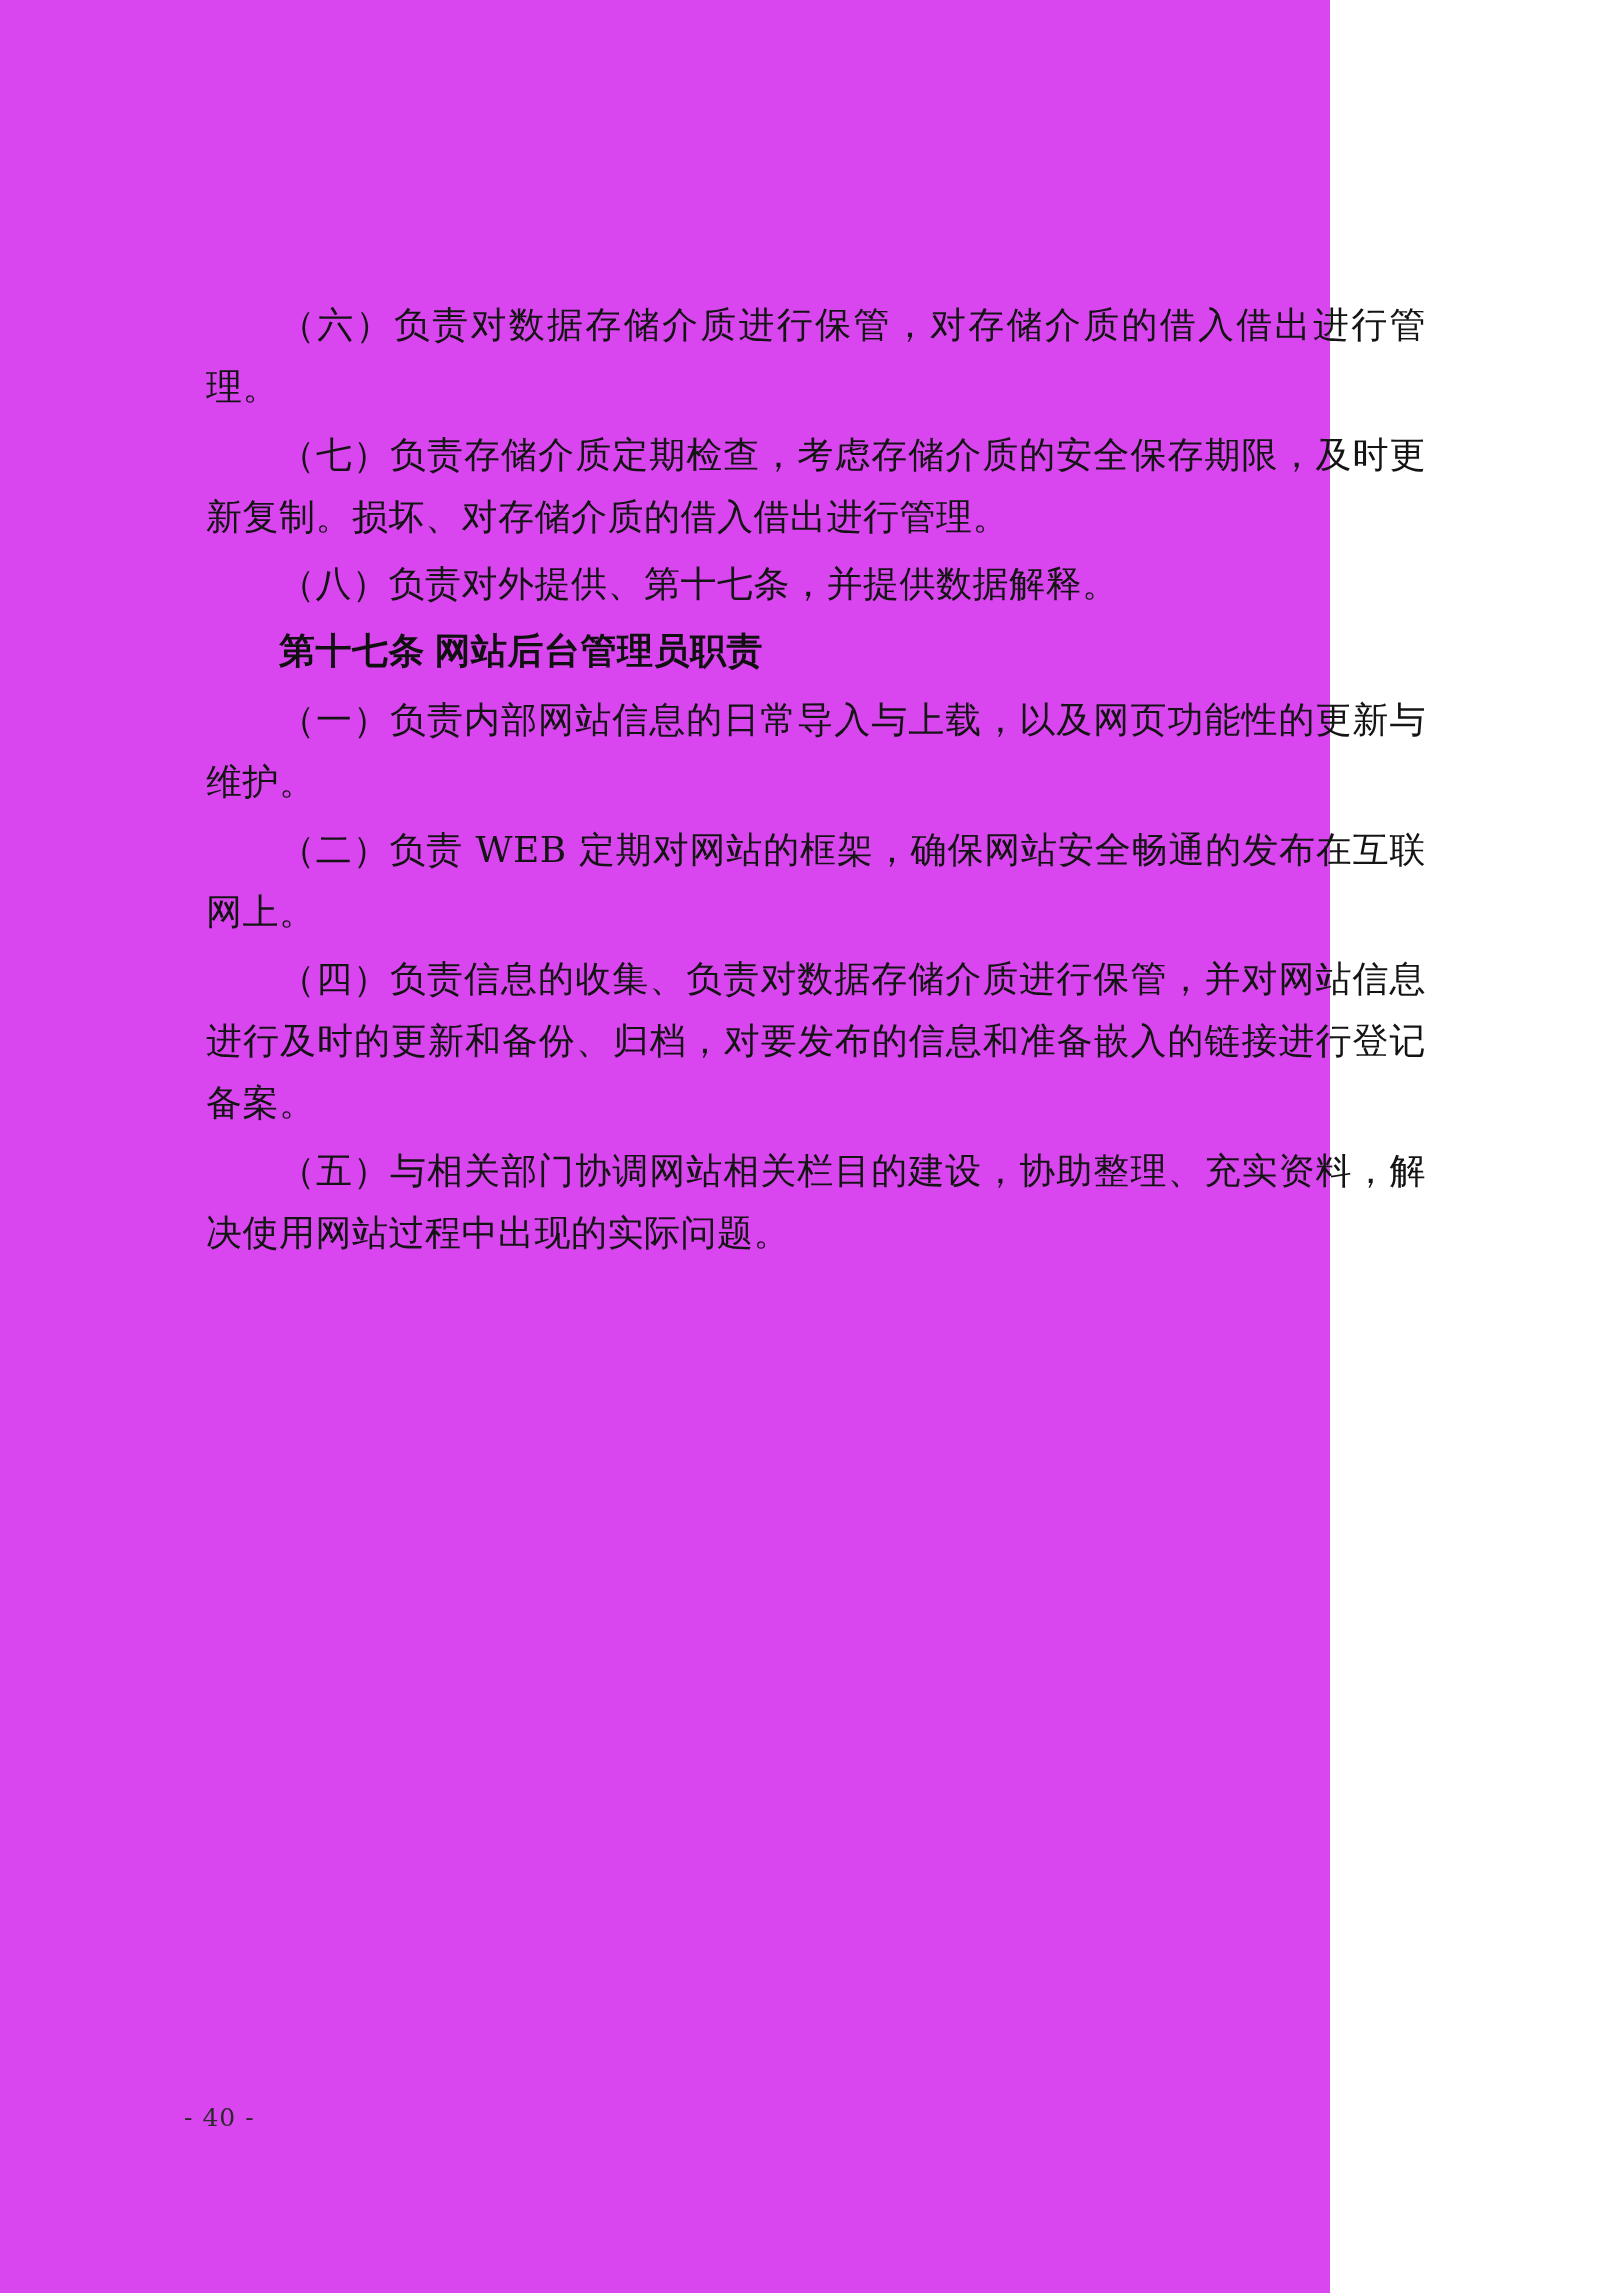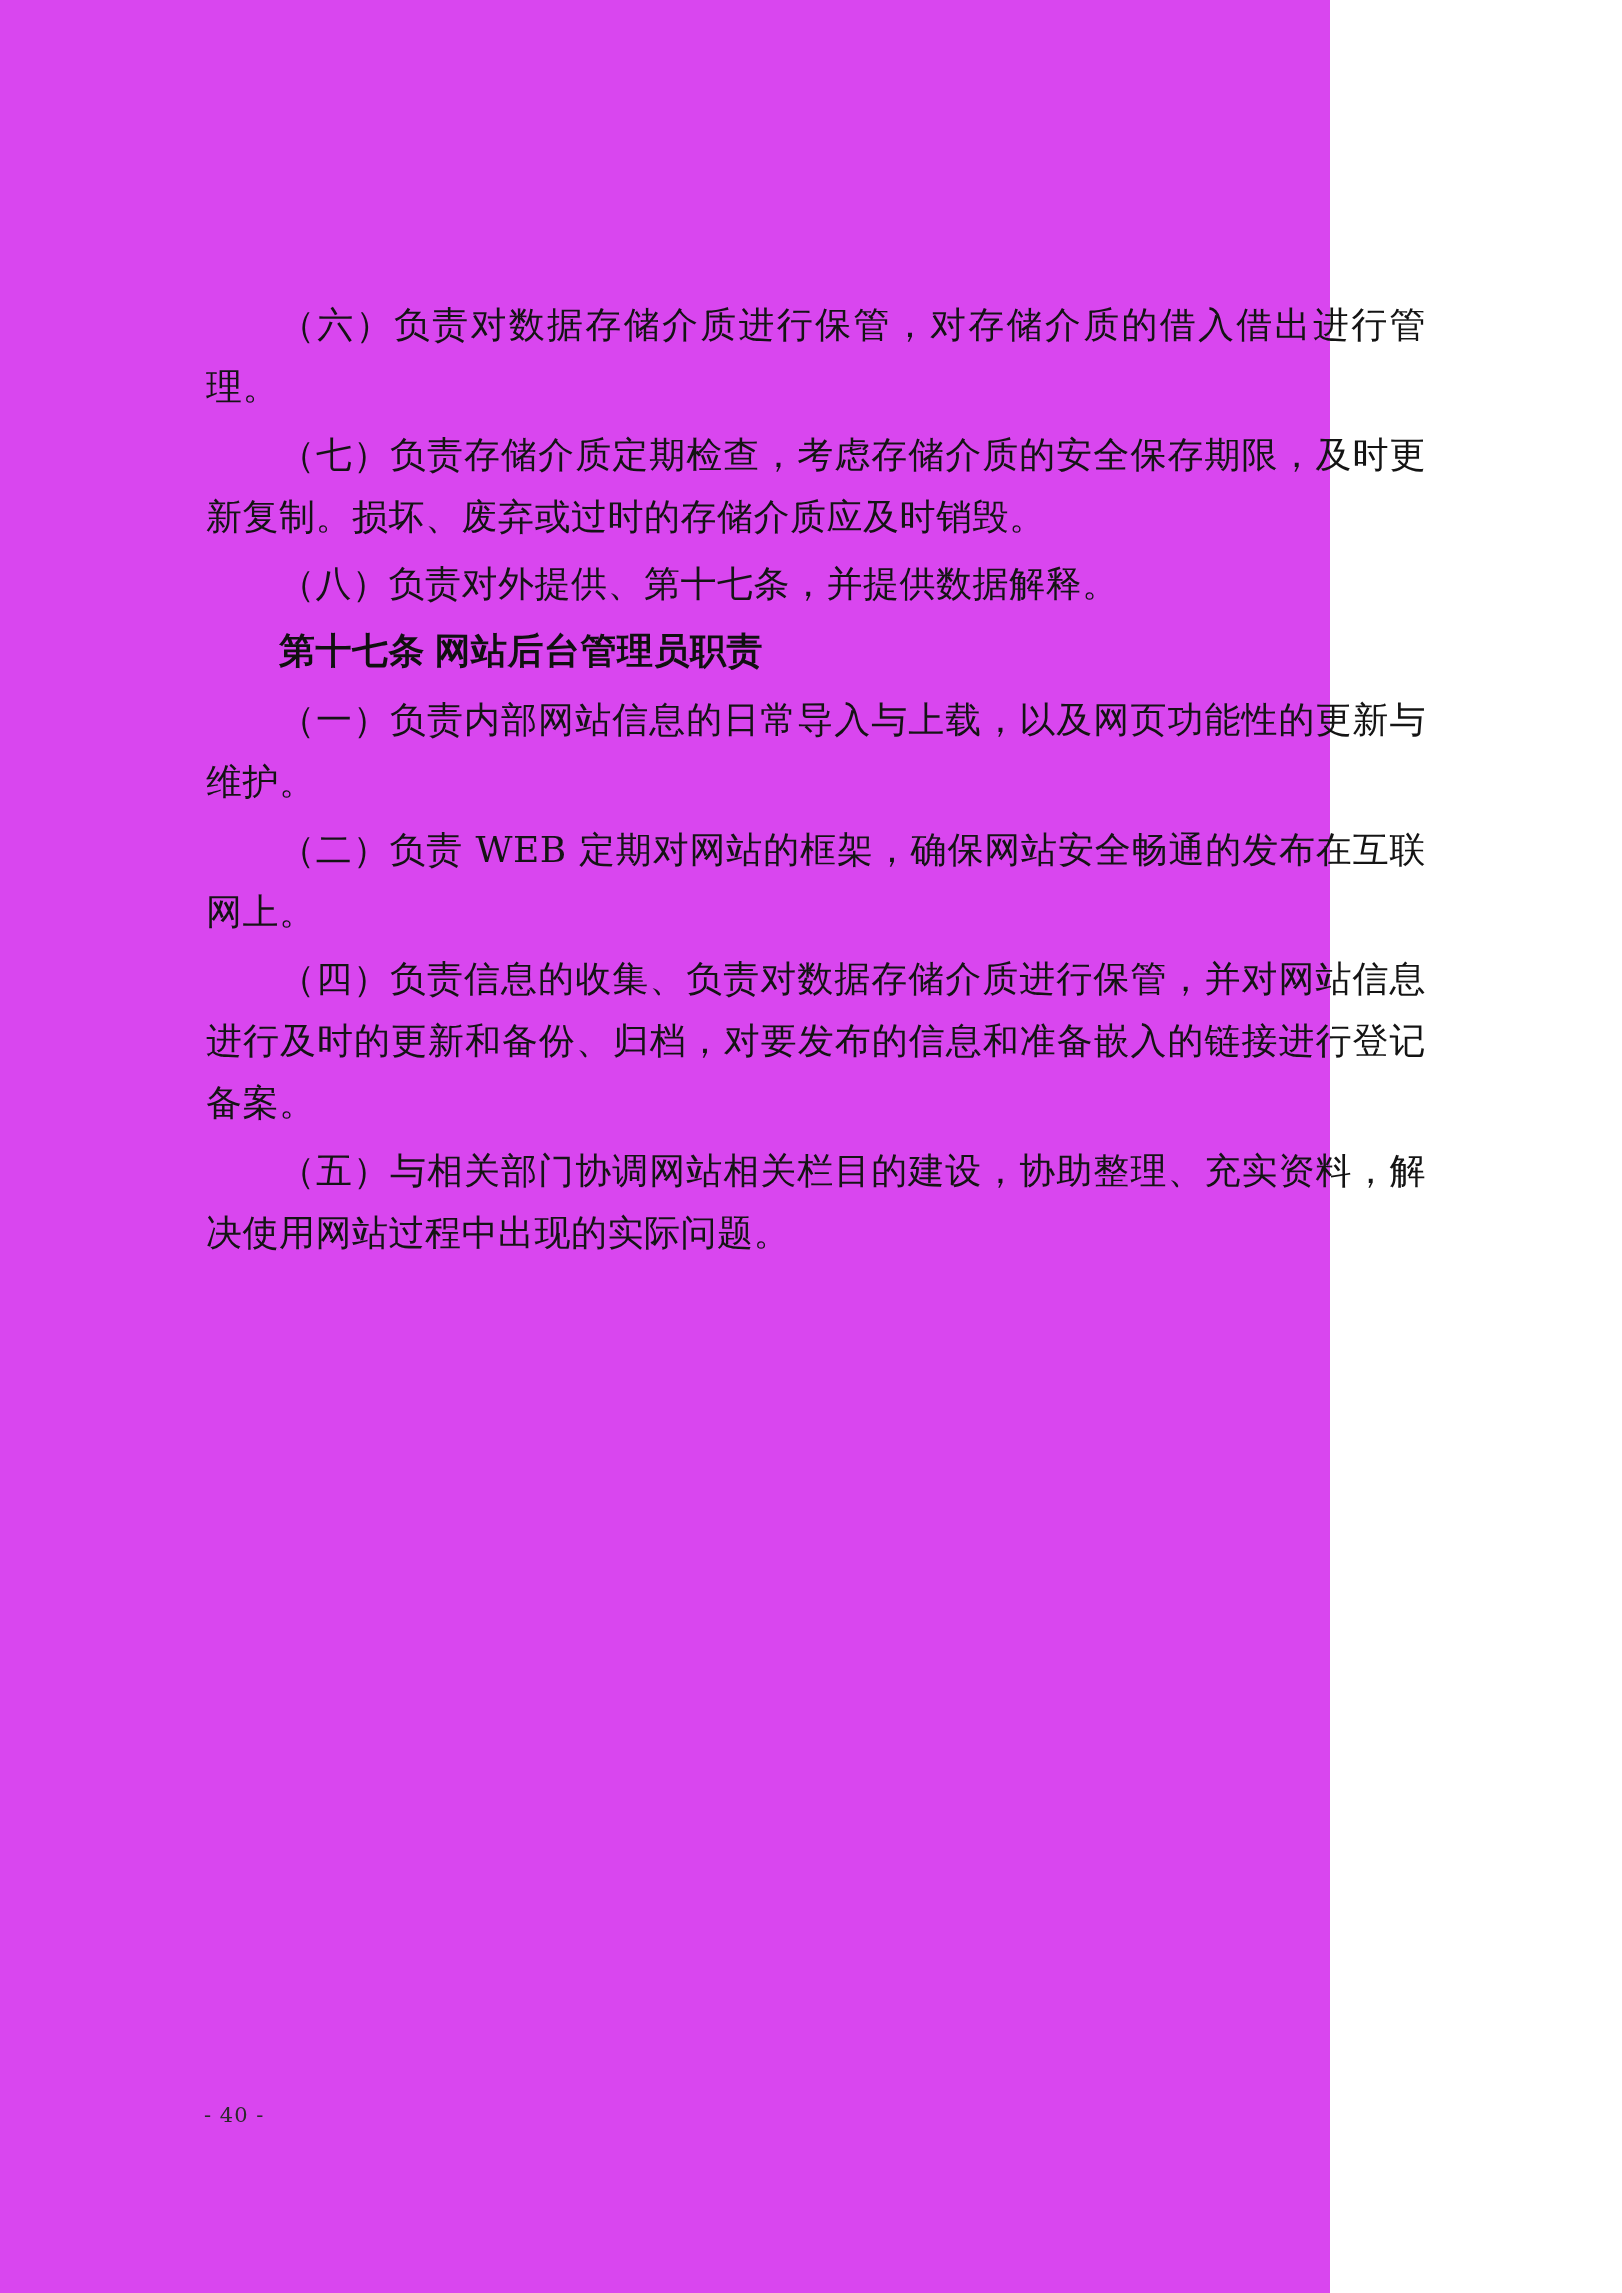--- a/index.html
+++ b/index.html
@@ -48,36 +48,36 @@
     font-size: 36px;
     line-height: 1.72;
     letter-spacing: 0.5px;
     text-indent: 73px;
     color: #101010;
     font-weight: 600;
     font-family: Liberation Serif, serif;
   }
   .page-number {
     position: absolute;
-    left: 204px;
+    left: 184px;
     top: 2103px;
-    font-size: 21px;
+    font-size: 25px;
     color: #2a2a2a;
     letter-spacing: 1px;
     font-family: "DejaVu Serif", "Liberation Serif", serif;
   }
 </style>
 </head>
 <body>
 
 <div class="page">
   <div class="content">
 
     <p class="para indent">（六）负责对数据存储介质进行保管，对存储介质的借入借出进行管理。</p>
-    <p class="para indent">（七）负责存储介质定期检查，考虑存储介质的安全保存期限，及时更新复制。损坏、废弃或过时的存储介质应及时销毁。</p>
+    <p class="para indent">（七）负责存储介质定期检查，考虑存储介质的安全保存期限，及时更新复制。损坏、对存储介质的借入借出进行管理。</p>
     <p class="para indent">（八）负责对外提供、第十七条，并提供数据解释。</p>
     <p class="heading">第十七条 网站后台管理员职责</p>
     <p class="para indent">（一）负责内部网站信息的日常导入与上载，以及网页功能性的更新与维护。</p>
     <p class="para indent">（二）负责 WEB 定期对网站的框架，确保网站安全畅通的发布在互联网上。</p>
     <p class="para indent">（四）负责信息的收集、负责对数据存储介质进行保管，并对网站信息进行及时的更新和备份、归档，对要发布的信息和准备嵌入的链接进行登记备案。</p>
     <p class="para indent">（五）与相关部门协调网站相关栏目的建设，协助整理、充实资料，解决使用网站过程中出现的实际问题。</p>
 
   </div>
 
   <div class="page-number">- 40 -</div>

